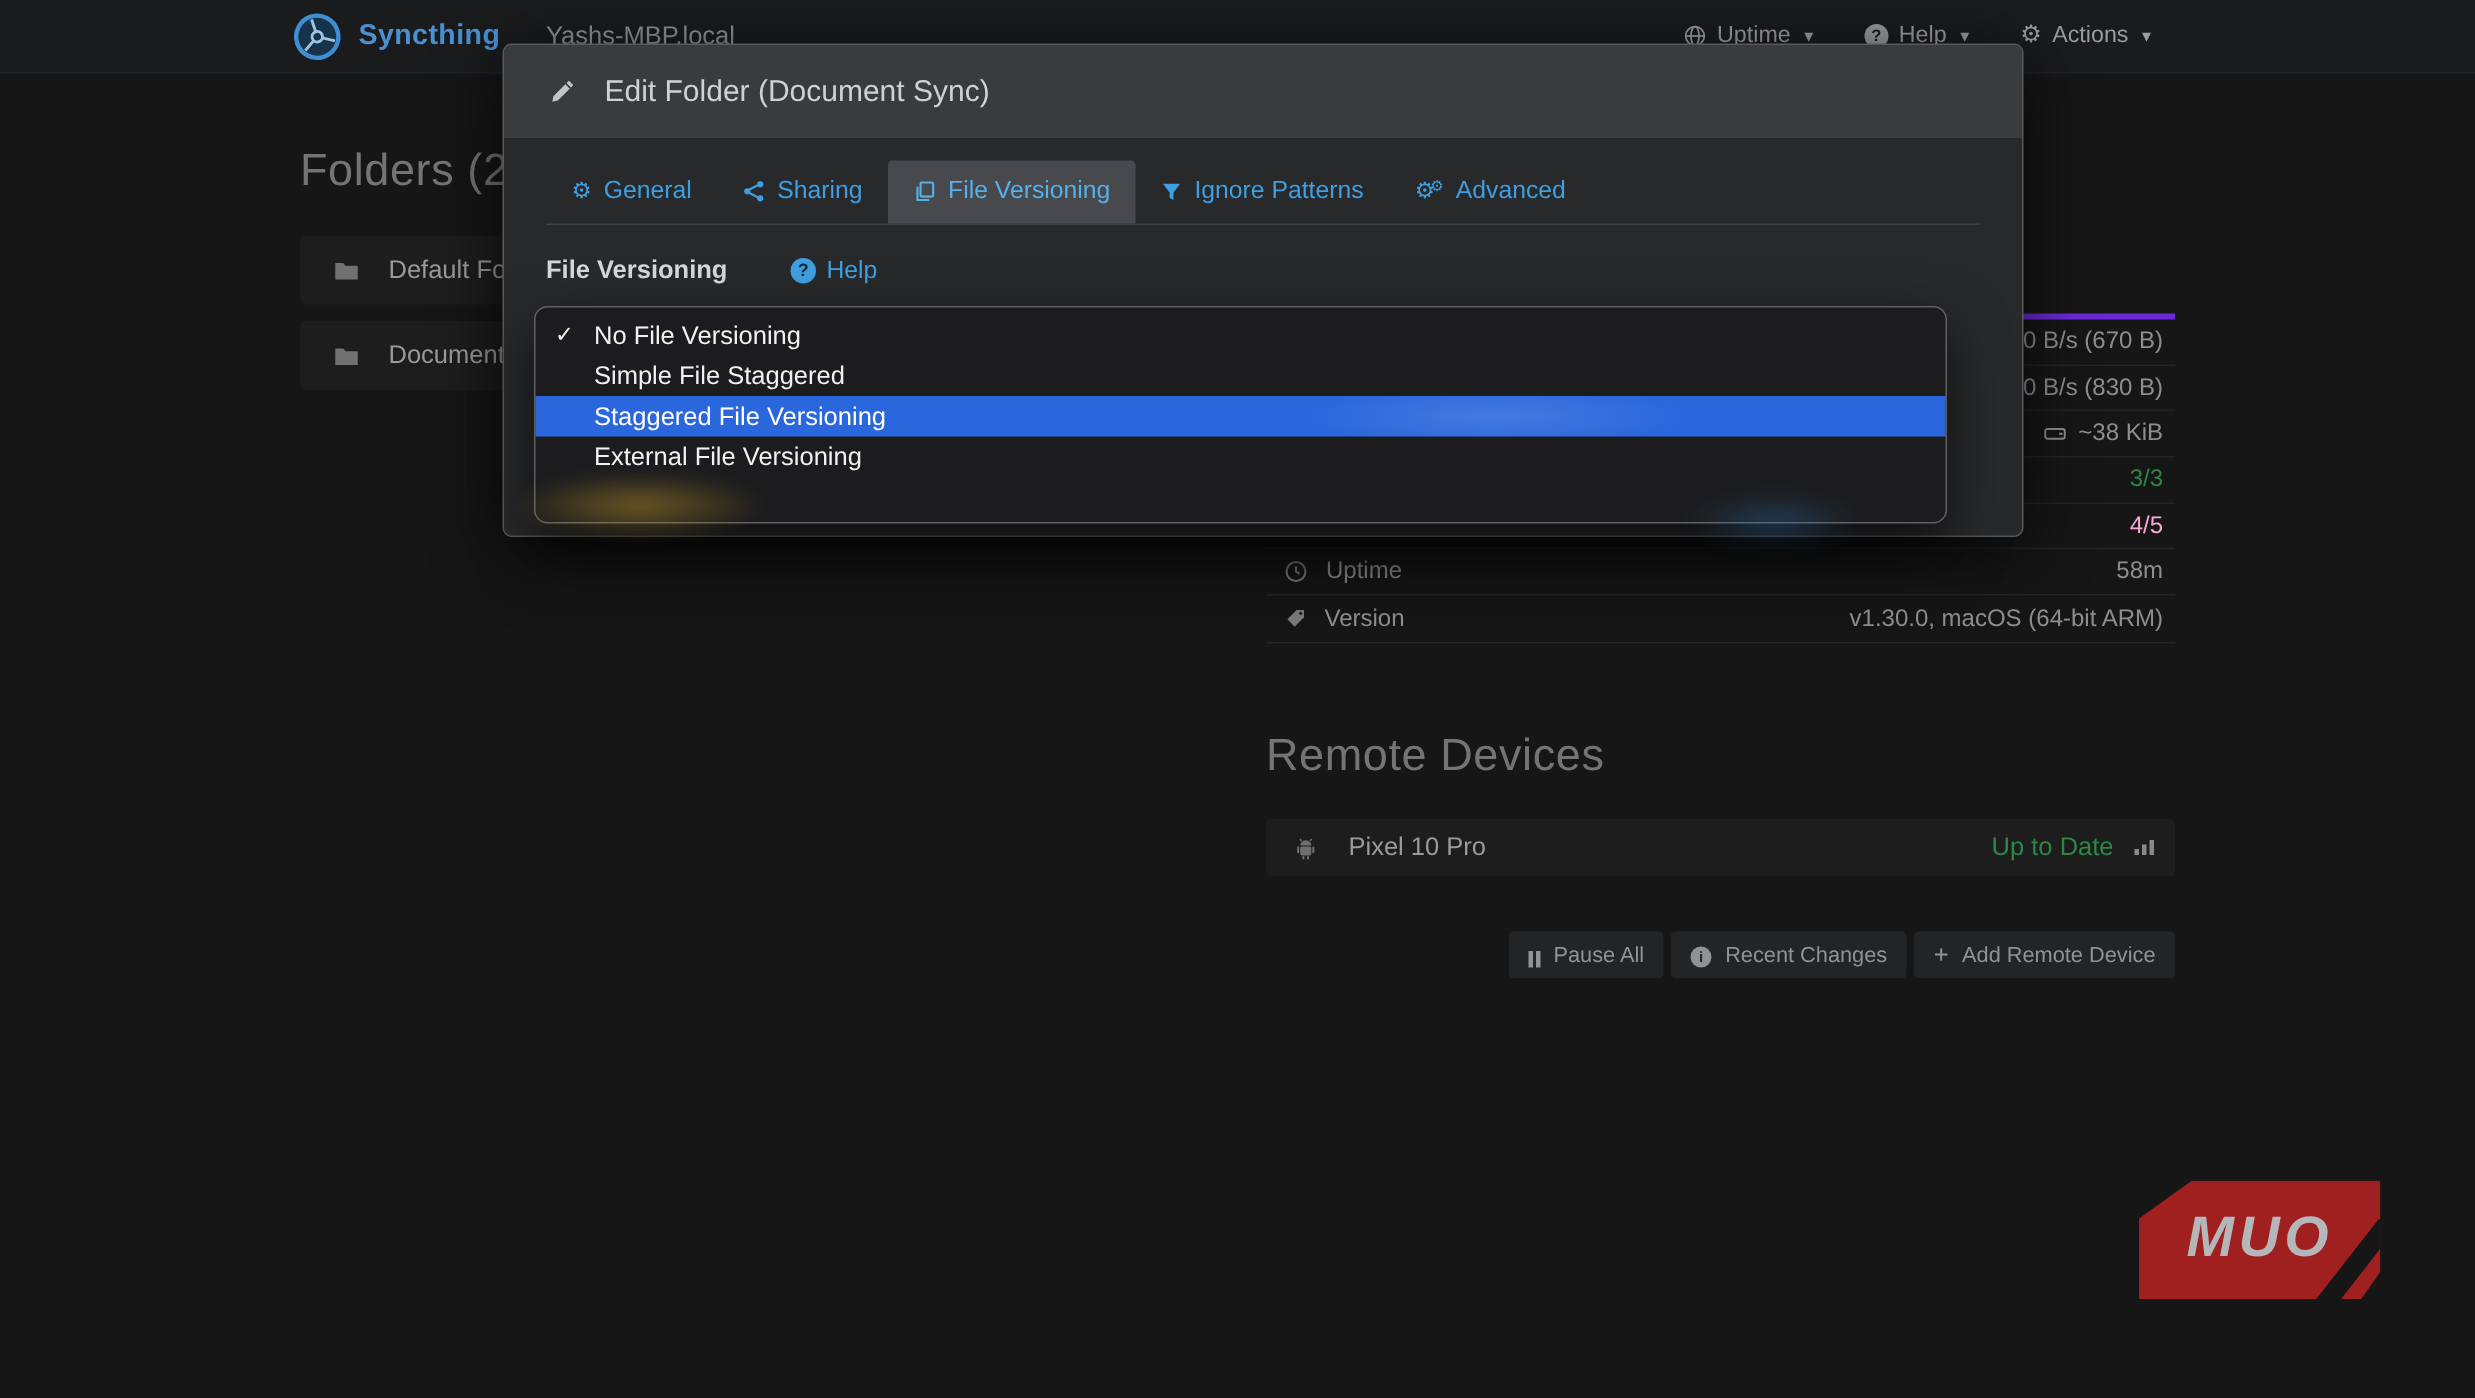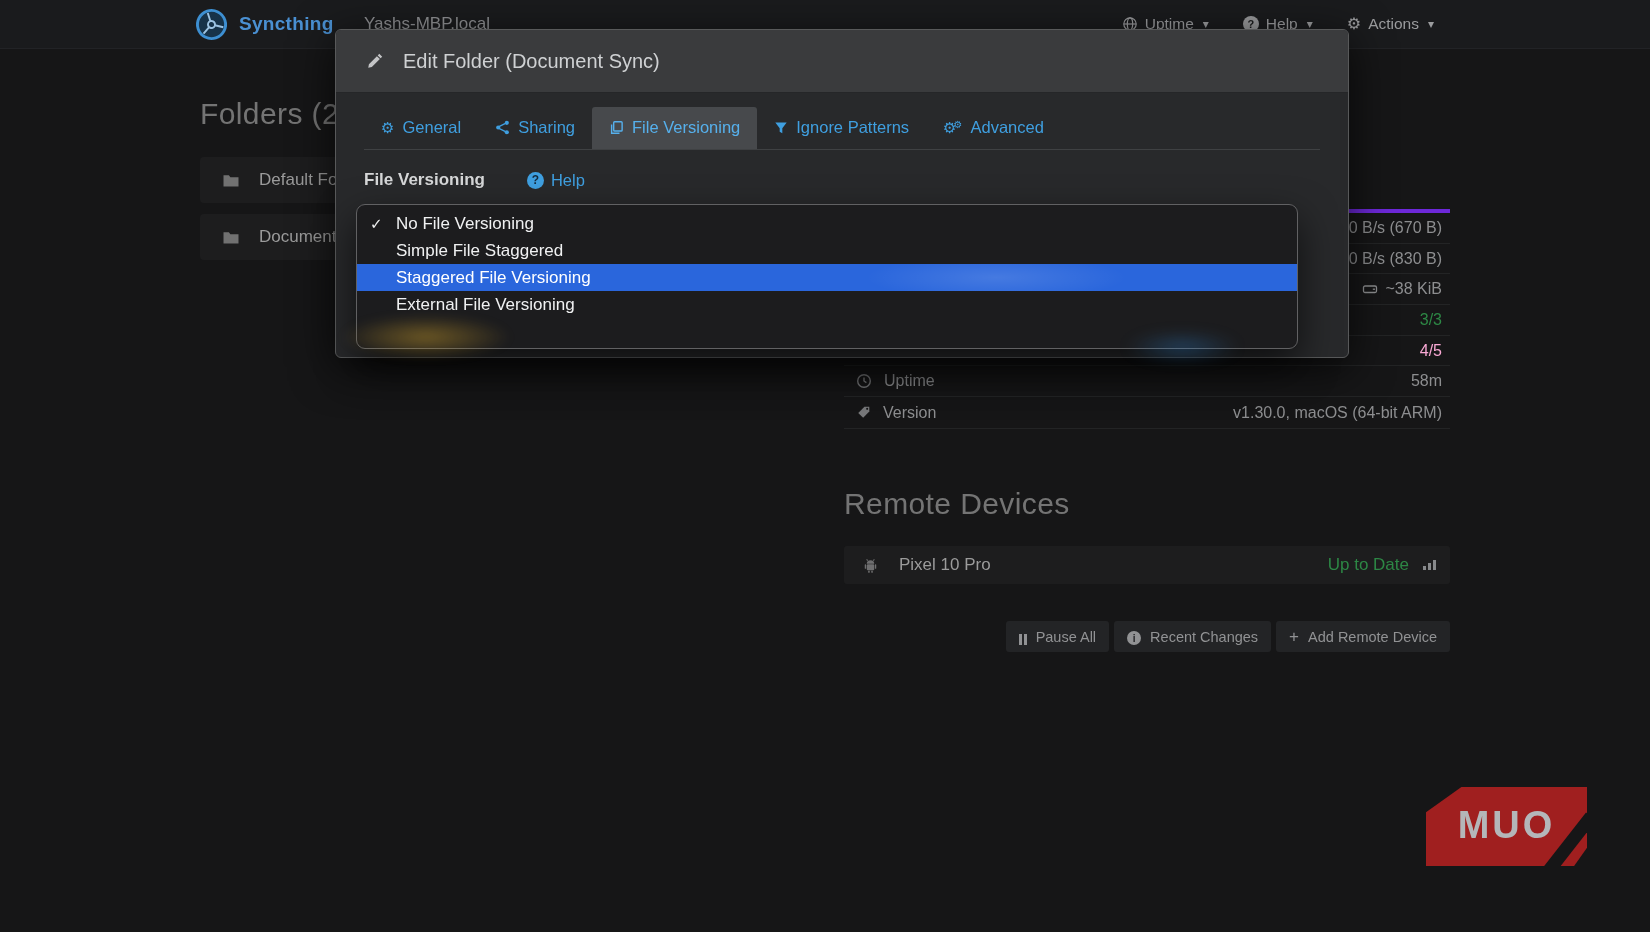--- a/index.html
+++ b/index.html
@@ -47,21 +47,21 @@
   #footer-buttons{position:absolute;right:200px;top:621px;display:flex;gap:5px;}
   .fbtn{background:#232426;border-radius:3px;padding:7px 13px;display:flex;align-items:flex-end;gap:9px;color:#919294;font-size:14.5px;cursor:pointer;}
   .pause-icon{display:flex;gap:2px;}
   .pause-icon i{display:block;width:3px;height:11px;background:#919294;}
   .info-circle{width:14px;height:14px;border-radius:50%;background:#919294;color:#232426;font-size:10px;font-weight:bold;font-style:normal;display:flex;align-items:center;justify-content:center;}
   .plus-glyph{font-size:17px;line-height:1;}
 
   
   #muo{position:absolute;left:1426px;top:787px;width:161px;height:79px;background:#a01f1f;
        clip-path:polygon(0 100%,0 32%,22% 0,100% 0,100% 77%,92% 100%);
-       display:flex;align-items:center;justify-content:center;}
+       display:flex;align-items:center;justify-content:center;font-style:italic;}
   #muo .muo-text{color:#b4b6b9;font-size:38px;font-weight:bold;letter-spacing:3px;margin-top:-2px;}
   #muo .muo-slash{position:absolute;width:13px;height:80px;background:#161617;right:14px;bottom:-22px;transform:rotate(38deg);}
 
   
   #modal{position:absolute;left:335px;top:29px;width:1014px;height:329px;background:#28292b;border:1px solid #58595a;border-radius:6px;box-shadow:0 10px 44px rgba(0,0,0,.7);box-sizing:border-box;z-index:20;}
   #modal-header{height:62px;background:#3a3b3d;border-radius:5px 5px 0 0;border-bottom:1px solid #252628;display:flex;align-items:center;padding-left:30px;gap:19px;}
   #modal-header svg{color:#c4c5c7;}
   #modal-title{color:#cfd1d3;font-size:20px;}
   #tabs{display:flex;margin:14px 28px 0;border-bottom:1px solid #3f4143;}
   .tab{display:flex;align-items:center;gap:8px;padding:11px 17px 12px;color:#3f9fe0;font-size:16.5px;cursor:pointer;}

